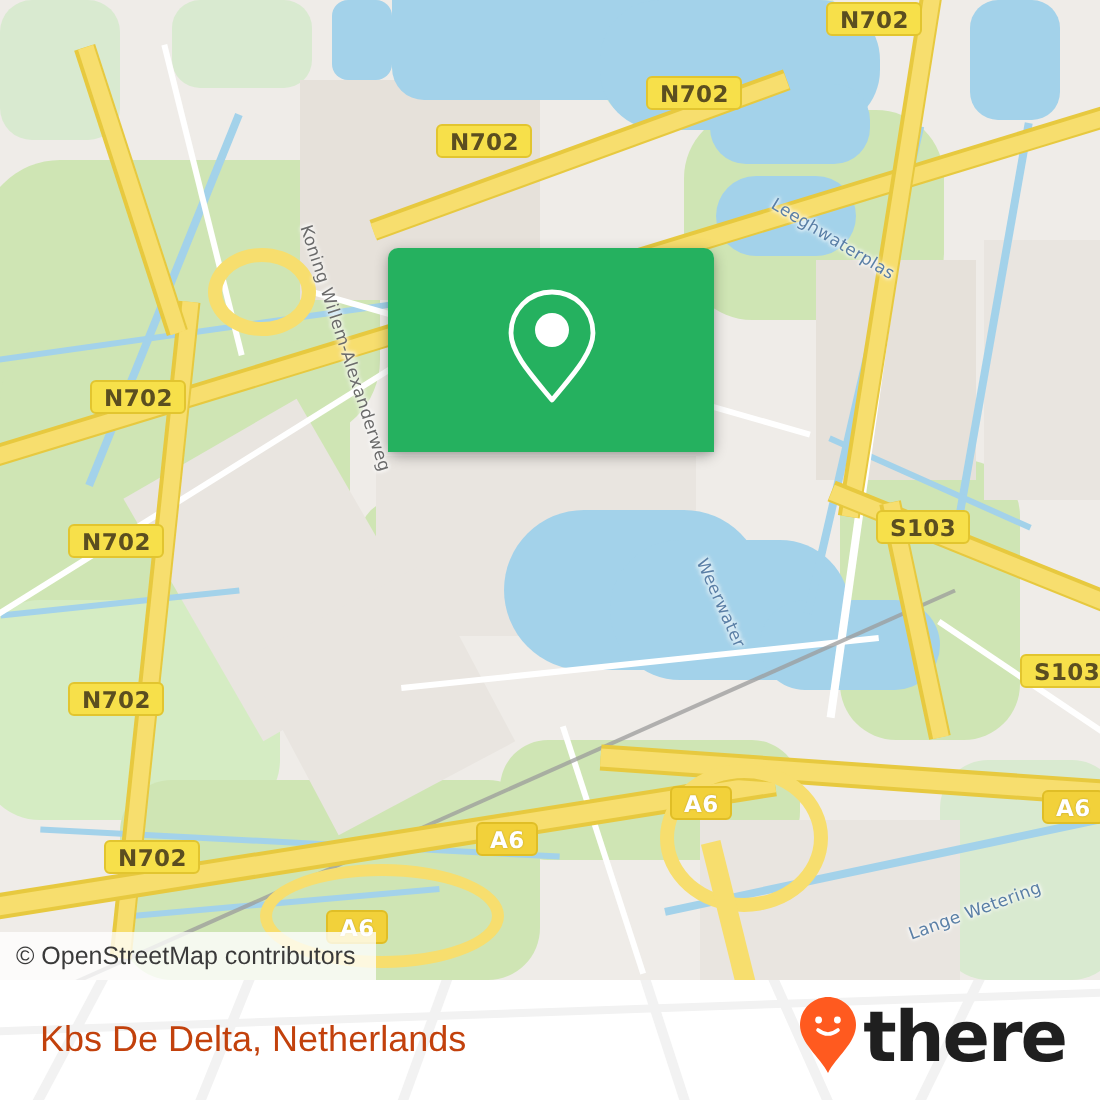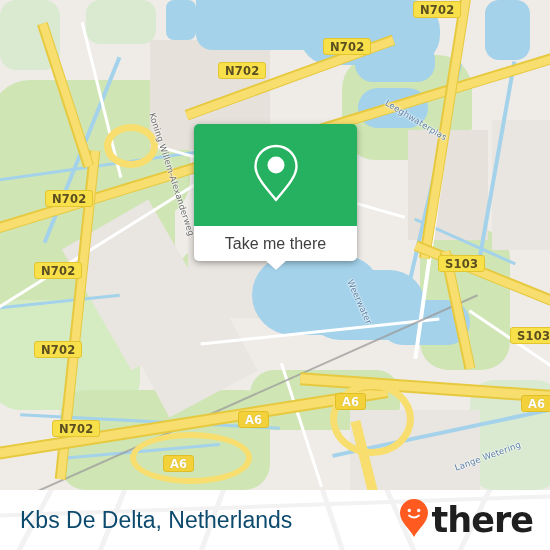--- a/index.html
+++ b/index.html
@@ -91,21 +91,21 @@
   }
 
   
   .bottombar{
     position:absolute;left:0;top:490px;width:550px;height:60px;
     background:#ffffff;overflow:hidden;
   }
   .bb-ghost{position:absolute;background:#f2f2f2;}
   .bb-title{
     position:absolute;left:20px;top:50%;transform:translateY(-50%);
-    font-size:23px;color:#0c4a6e;font-family:"Liberation Sans",sans-serif;
+    font-size:18px;color:#c2410c;font-family:"Liberation Sans",sans-serif;
     white-space:nowrap;
   }
   .logo{
     position:absolute;right:17px;top:50%;transform:translateY(-50%);
     display:flex;align-items:center;gap:3px;
   }
   .logo-word{
     font-size:35px;font-weight:bold;color:#1f1f1f;line-height:1;
     font-family:"DejaVu Sans",sans-serif;letter-spacing:-1px;
   }
@@ -215,33 +215,30 @@
       <div class="shield shield-n" style="left:52px;top:420px;">N702</div>
       <div class="shield shield-s" style="left:438px;top:255px;">S103</div>
       <div class="shield shield-s" style="left:510px;top:327px;">S103</div>
       <div class="shield shield-a" style="left:238px;top:411px;">A6</div>
       <div class="shield shield-a" style="left:335px;top:393px;">A6</div>
       <div class="shield shield-a" style="left:521px;top:395px;">A6</div>
       <div class="shield shield-a" style="left:163px;top:455px;">A6</div>
 
     </div>
 
+    <div class="attrib">© OpenStreetMap contributors</div>
 
     <div class="card">
       <div class="card-head">
         <span>
           <svg width="50" height="62" viewBox="0 0 50 62" fill="none" aria-hidden="true">
             <path d="M25 4 C13.5 4 4.5 13 4.5 24.5 C4.5 35 16 47 25 58 C34 47 45.5 35 45.5 24.5 C45.5 13 36.5 4 25 4 Z" stroke="#ffffff" stroke-width="2.4" fill="none" stroke-linejoin="round"></path>
             <circle cx="25" cy="23" r="8.5" fill="#ffffff"></circle>
           </svg>
         </span>
-      </div>
-      <div class="card-foot">
-        <span class="card-foot-label">Take me there</span>
-        <span class="card-tail"></span>
       </div>
     </div>
   </div>
 
   <div class="bottombar">
 
     <div class="bb-ghost" style="left:30px;top:-20px;width:5px;height:110px;transform:rotate(28deg);"></div>
     <div class="bb-ghost" style="left:110px;top:-30px;width:5px;height:120px;transform:rotate(22deg);"></div>
     <div class="bb-ghost" style="left:210px;top:-30px;width:5px;height:120px;transform:rotate(20deg);"></div>
     <div class="bb-ghost" style="left:330px;top:-30px;width:5px;height:120px;transform:rotate(-18deg);"></div>

